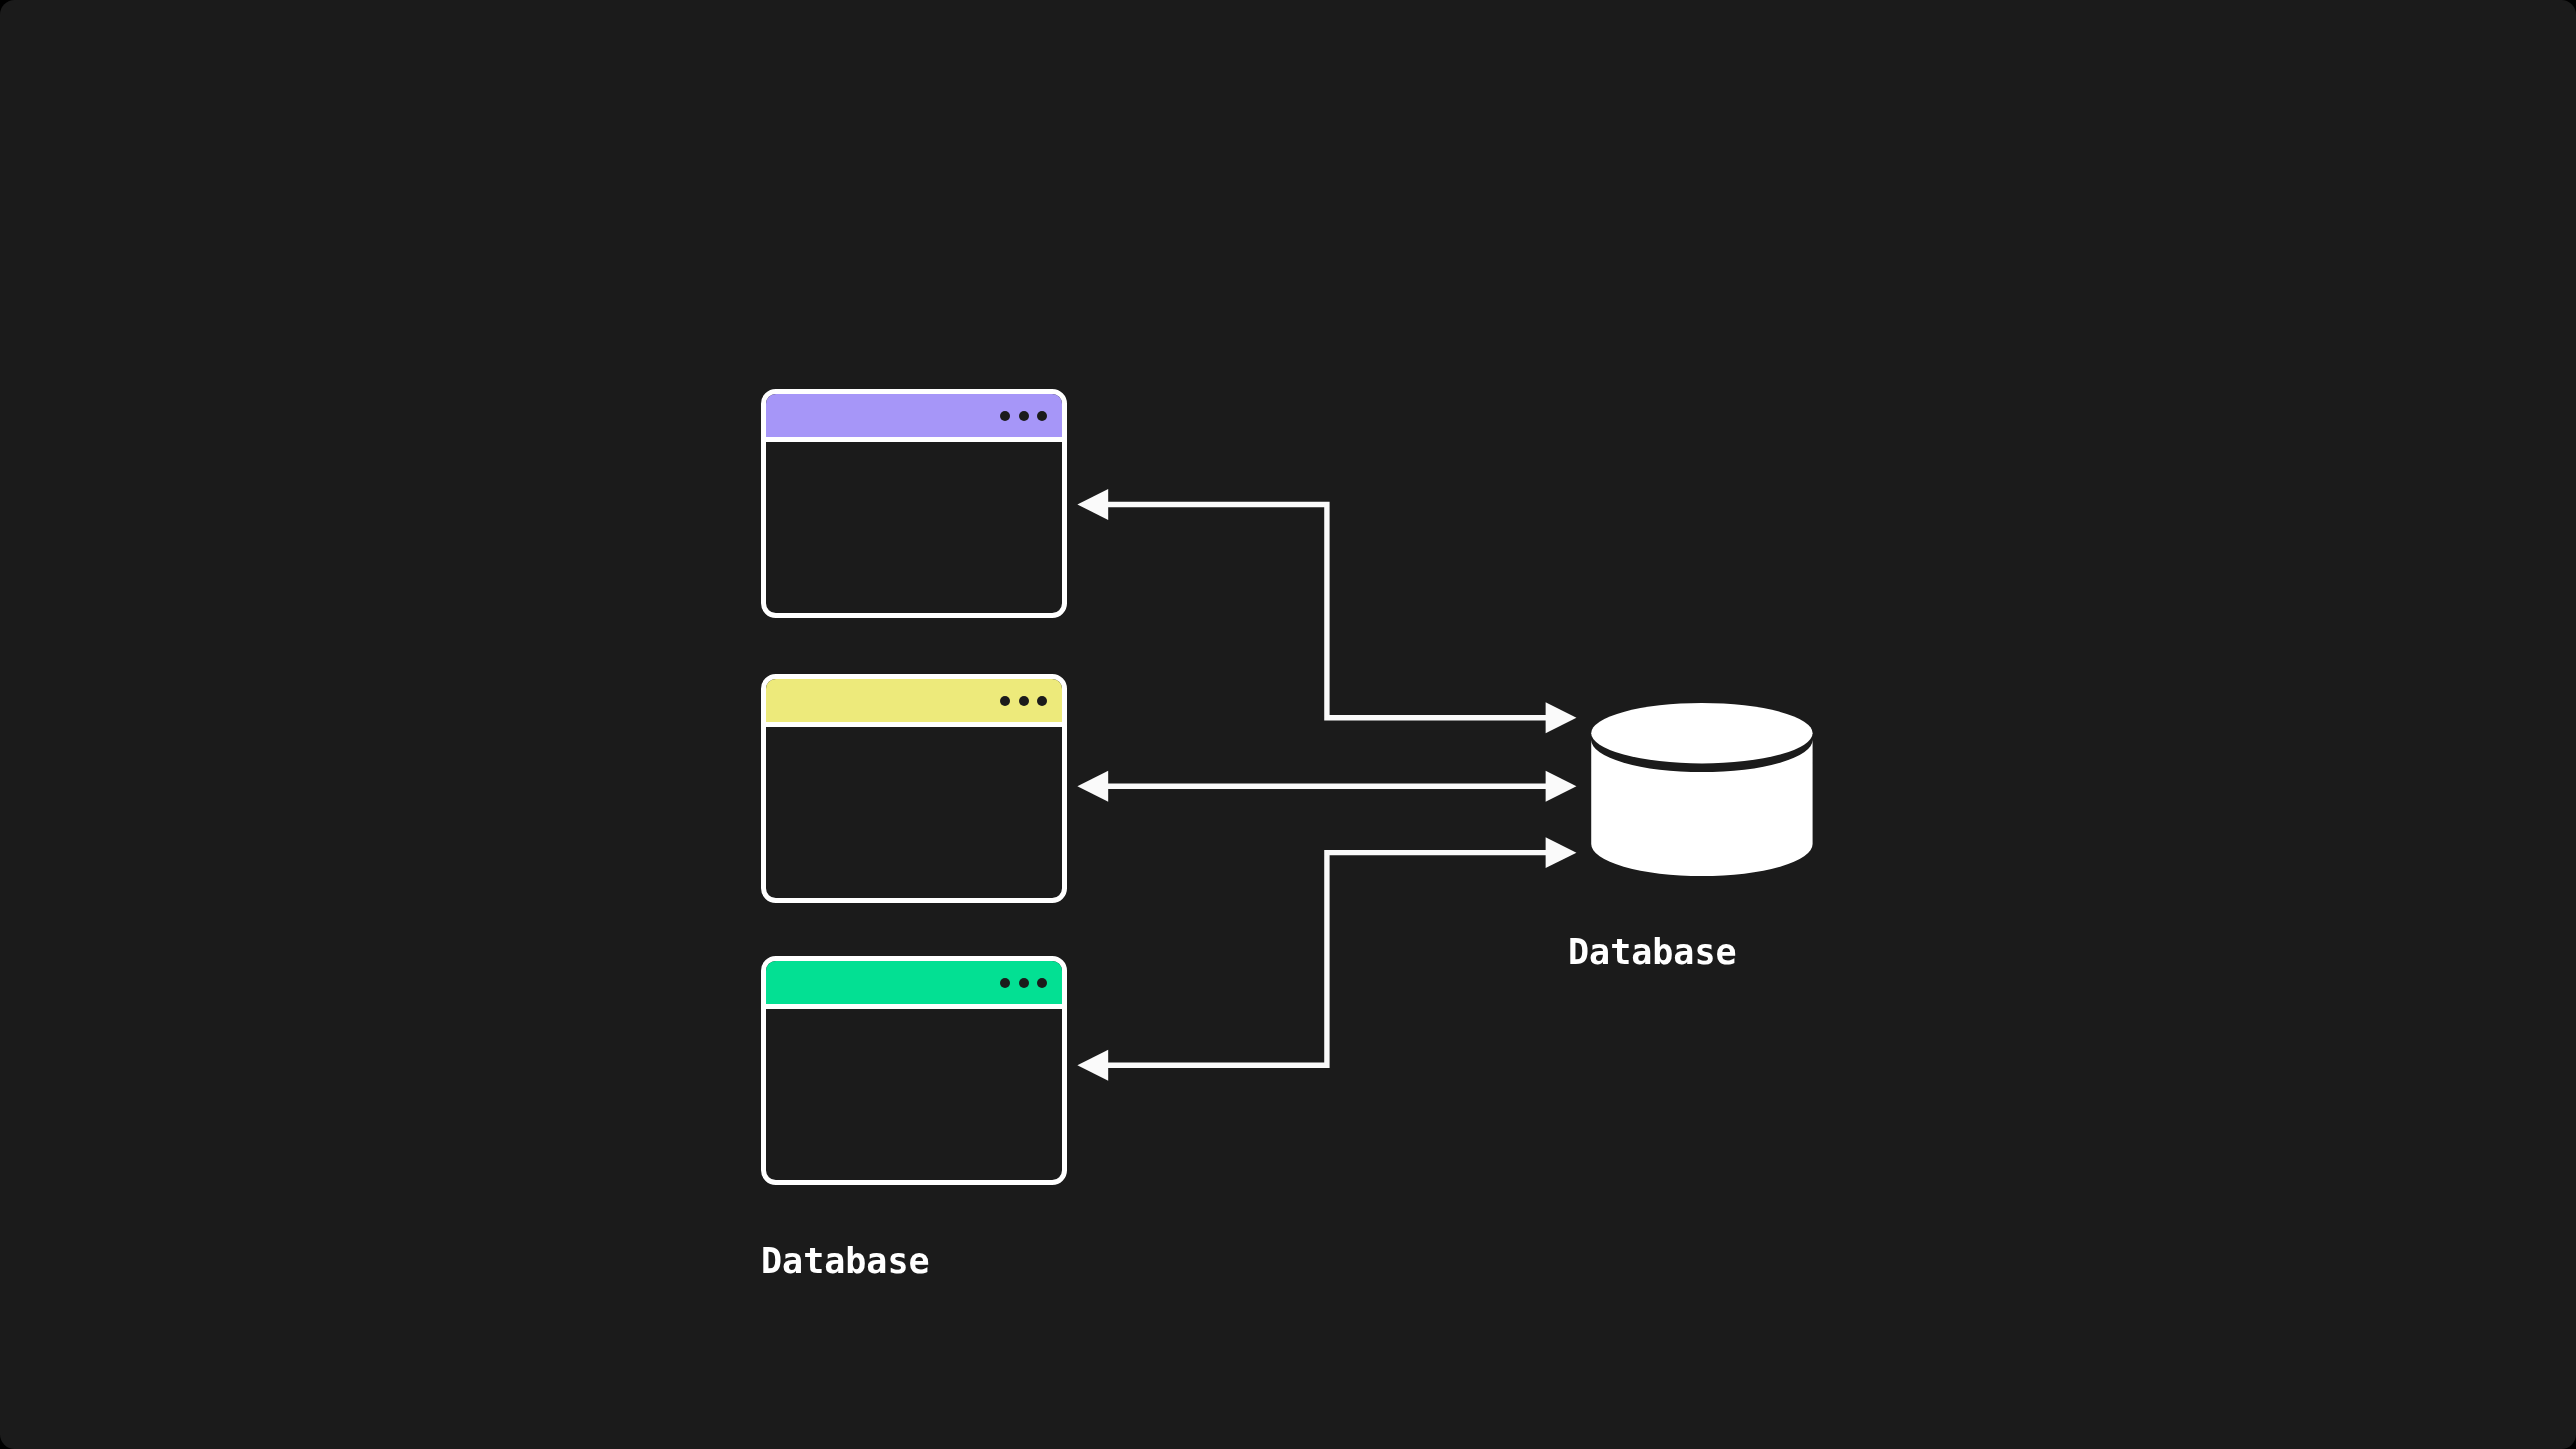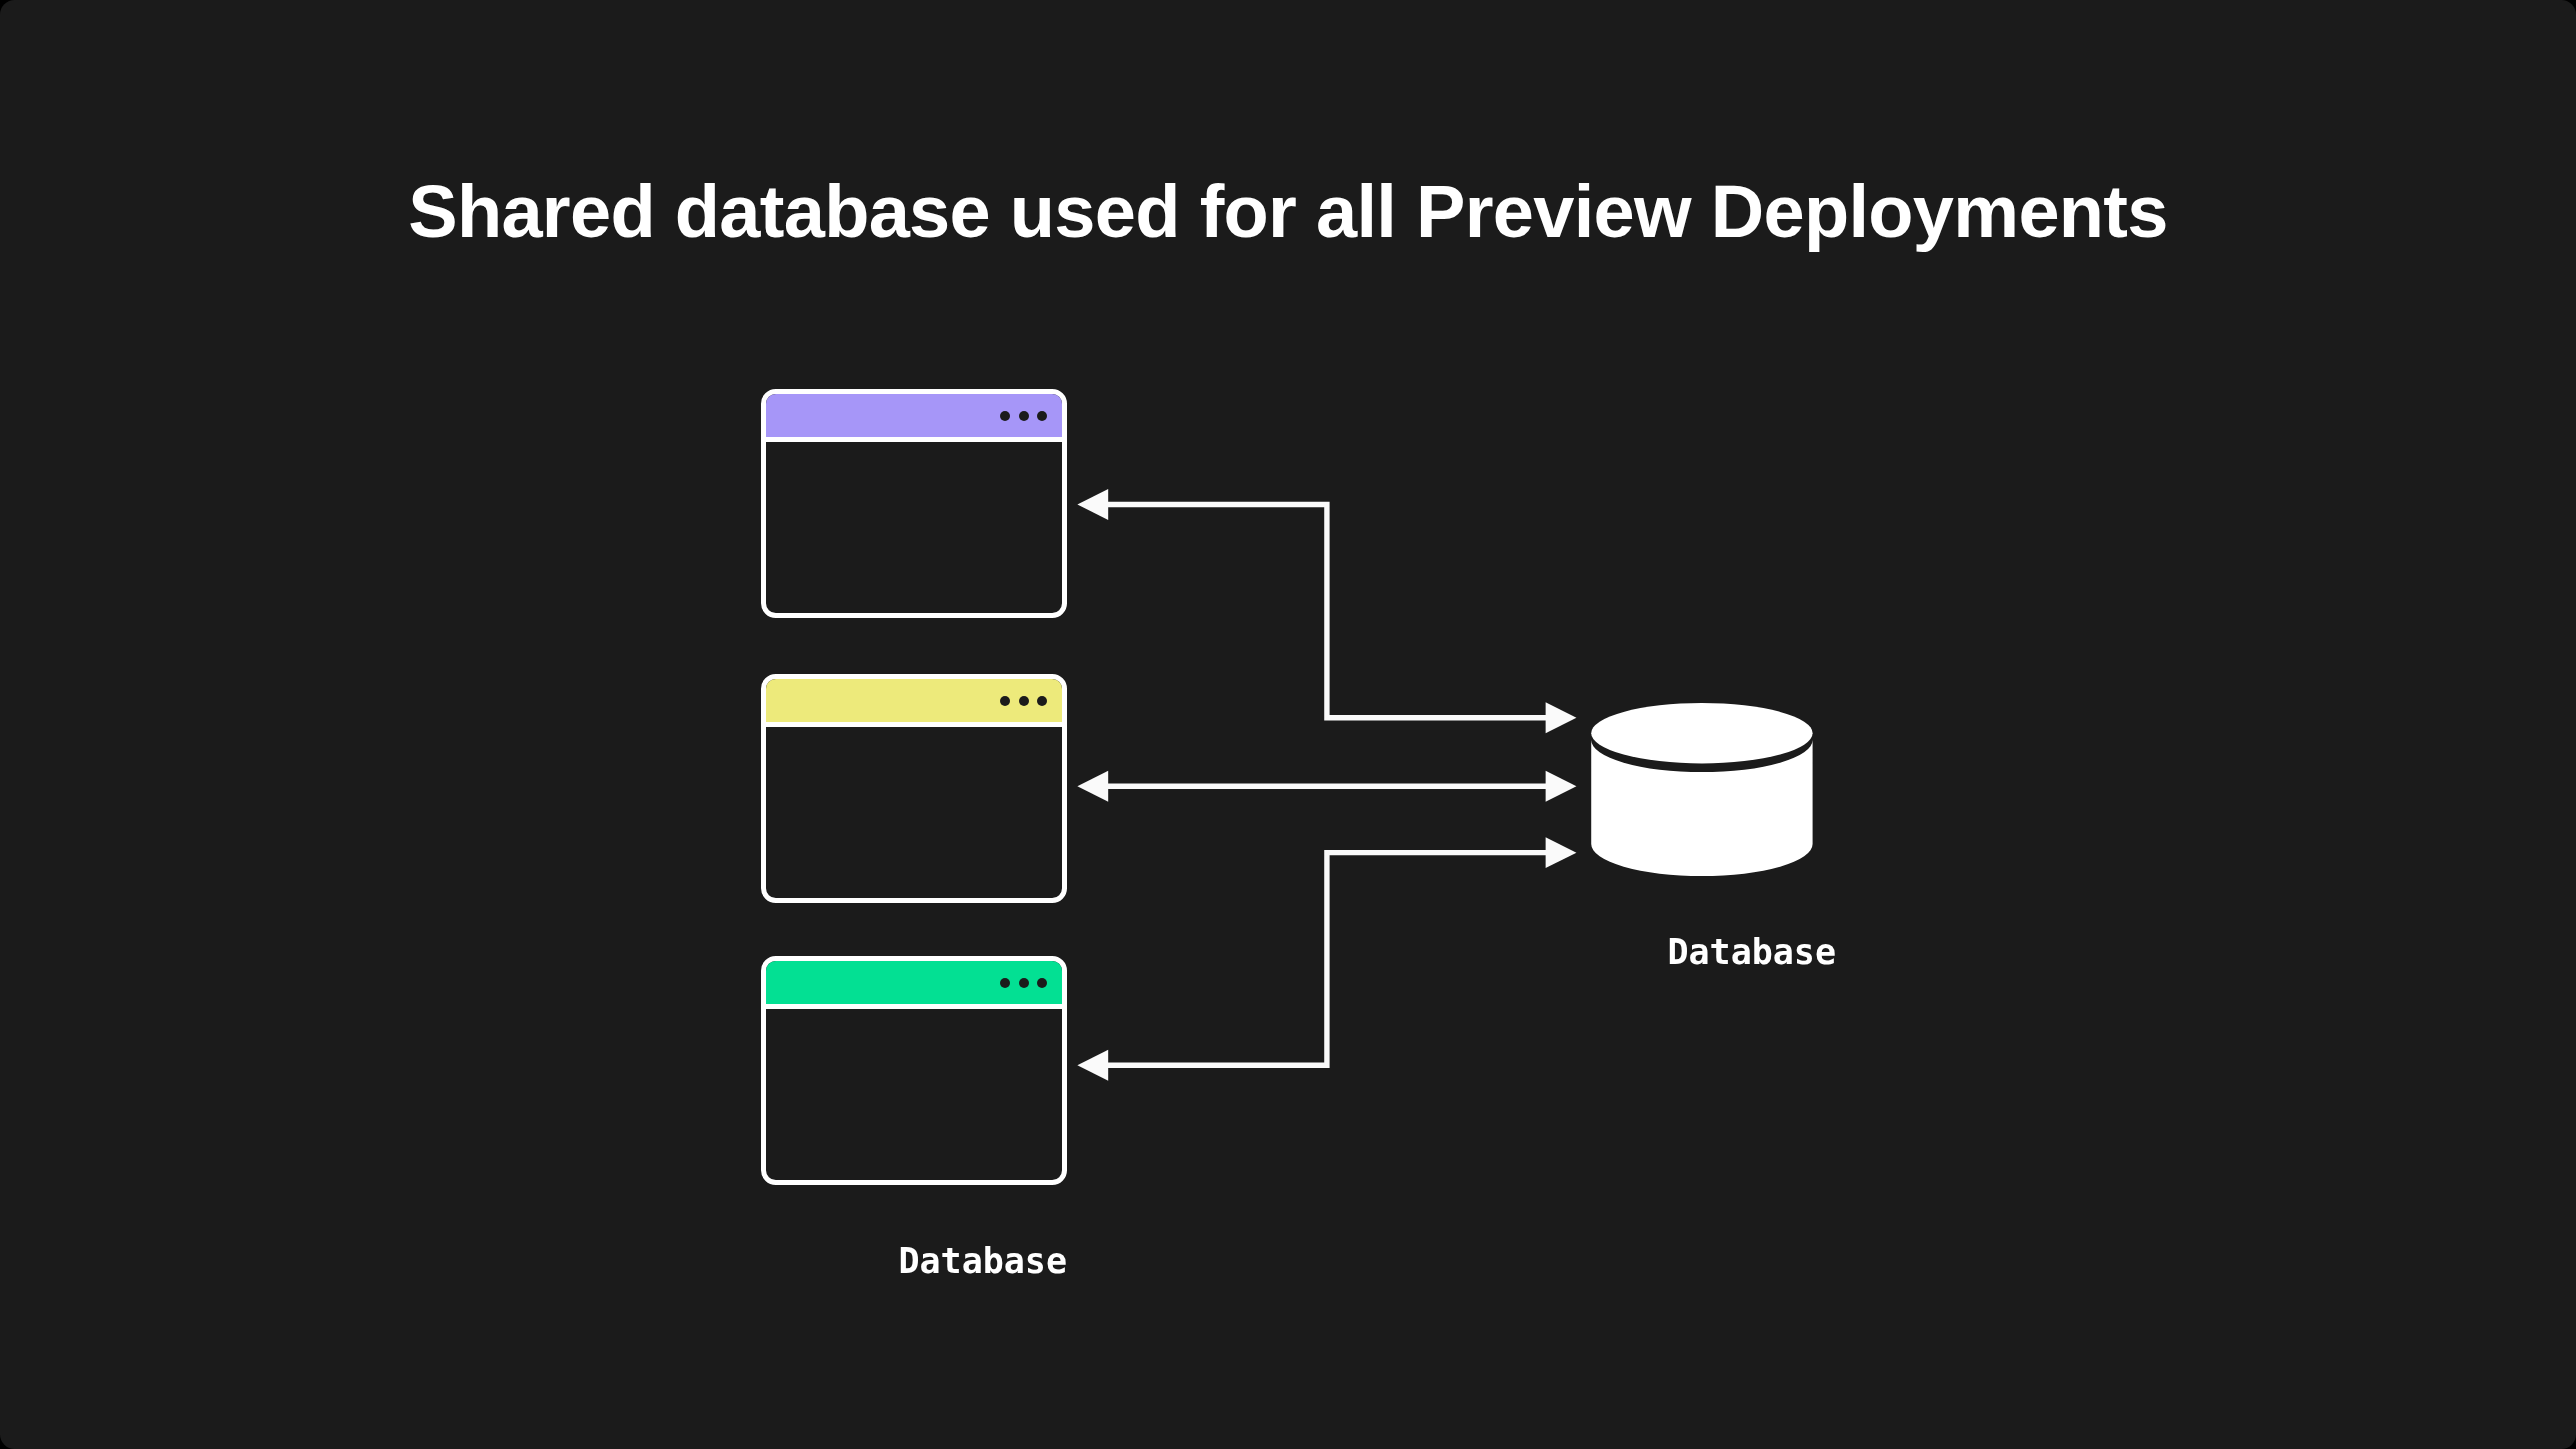--- a/index.html
+++ b/index.html
@@ -66,21 +66,21 @@
     height: 10px;
     border-radius: 50%;
     background: var(--window-dots, #1b1b1b);
   }
   .node-label {
     position: absolute;
     color: var(--text, #ffffff);
     font-family: "DejaVu Sans Mono", "Liberation Mono", monospace;
     font-size: 35px;
     font-weight: 700;
-    text-align: right;
+    text-align: left;
   }
   .previews-label {
     left: 761px;
     width: 306px;
     top: 1241px;
   }
   .database-label {
     left: 1568px;
     width: 268px;
     top: 932px;
@@ -99,21 +99,20 @@
     stroke-linejoin: miter;
   }
   .arrow-head { fill: var(--connector, #fafafa); }
   .db-shape { fill: var(--database-fill, #ffffff); }
 </style>
 </head>
 <body>
 
 <div id="stage">
 
-  <div class="title">Shared database used for all Preview Deployments</div>
 
   <div class="window w1">
     <div class="titlebar">
       <div class="dots">
         <span class="dot"></span>
         <span class="dot"></span>
         <span class="dot"></span>
       </div>
     </div>
   </div>

